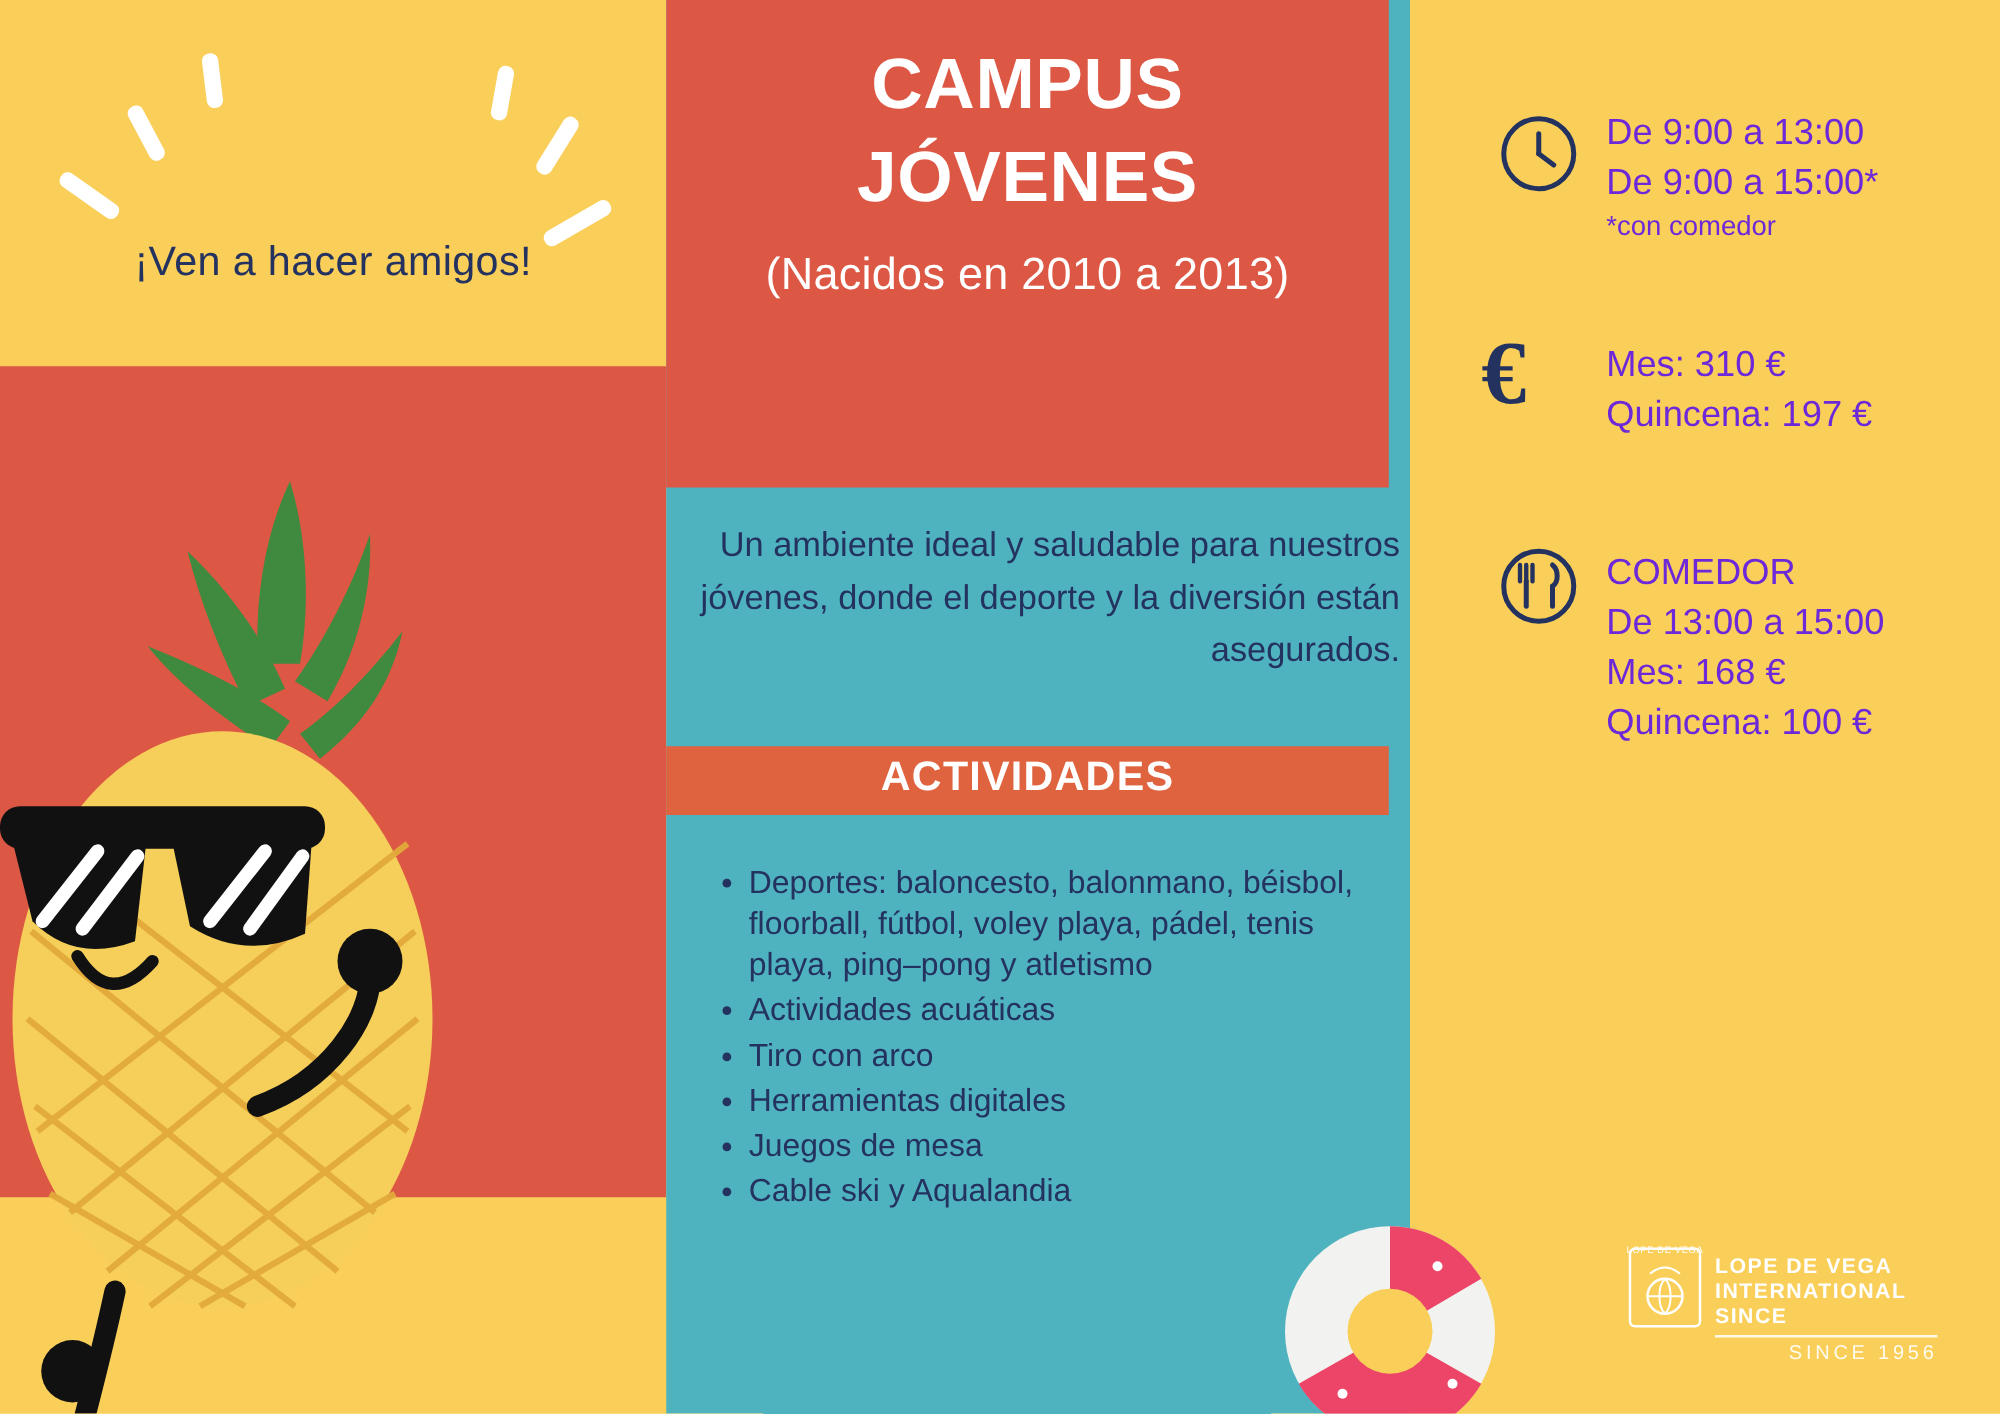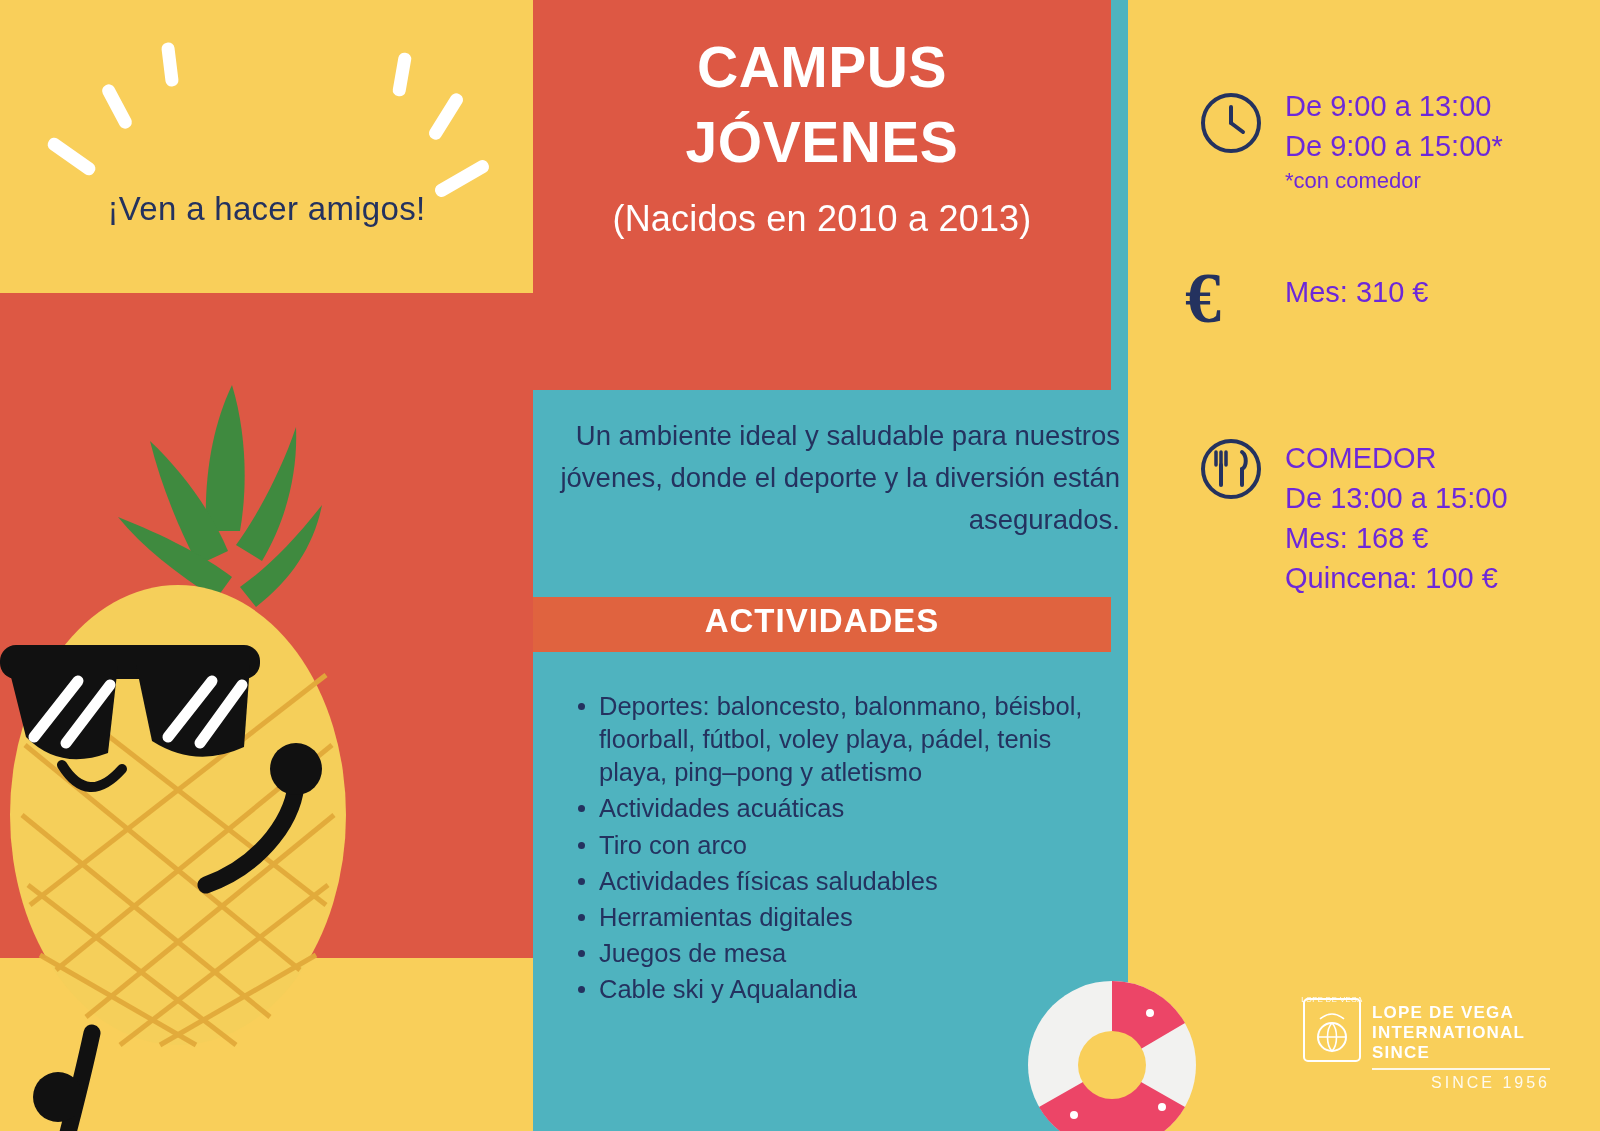--- a/index.html
+++ b/index.html
@@ -314,40 +314,40 @@
 
   <div class="intro">Un ambiente ideal y saludable para nuestros jóvenes, donde el deporte y la diversión están asegurados.</div>
 
   <div class="act-banner"></div>
   <div class="act-banner-label">ACTIVIDADES</div>
 
   <ul class="act-list">
     <li>Deportes: baloncesto, balonmano, béisbol, floorball, fútbol, voley playa, pádel, tenis playa, ping–pong y atletismo</li>
     <li>Actividades acuáticas</li>
     <li>Tiro con arco</li>
-    <li>Actividades físicas saludables</li>
     <li>Herramientas digitales</li>
     <li>Juegos de mesa</li>
     <li>Cable ski y Aqualandia</li>
   </ul>
 
   <svg class="info-icon" style="left:1200px;top:92px;width:62px;height:62px;" viewBox="0 0 62 62" xmlns="http://www.w3.org/2000/svg">
     <circle cx="31" cy="31" r="28" fill="none" stroke="#24325f" stroke-width="4"></circle>
     <line x1="31" y1="31" x2="31" y2="15" stroke="#24325f" stroke-width="4" stroke-linecap="round"></line>
     <line x1="31" y1="31" x2="43" y2="40" stroke="#24325f" stroke-width="4" stroke-linecap="round"></line>
   </svg>
   <div class="info-text" style="left:1285px;top:86px;width:300px;">
     <div>De 9:00 a 13:00</div>
     <div>De 9:00 a 15:00*</div>
     <div class="small">*con comedor</div>
   </div>
 
   <div class="euro-glyph">€</div>
   <div class="info-text" style="left:1285px;top:272px;width:300px;">
     <div>Mes: 310 €</div>
+    <div>Quincena: 197 €</div>
   </div>
 
   <svg class="info-icon" style="left:1200px;top:438px;width:62px;height:62px;" viewBox="0 0 62 62" xmlns="http://www.w3.org/2000/svg">
     <circle cx="31" cy="31" r="28" fill="none" stroke="#24325f" stroke-width="4"></circle>
     <path d="M21 14 L21 27 M26 14 L26 27 M16 14 L16 27" stroke="#24325f" stroke-width="3.5" stroke-linecap="round"></path>
     <path d="M21 27 L21 47" stroke="#24325f" stroke-width="4" stroke-linecap="round"></path>
     <path d="M42 14 C47 18 47 28 42 31 L42 47" stroke="#24325f" stroke-width="4" fill="none" stroke-linecap="round"></path>
   </svg>
   <div class="info-text" style="left:1285px;top:438px;width:300px;">
     <div>COMEDOR</div>

